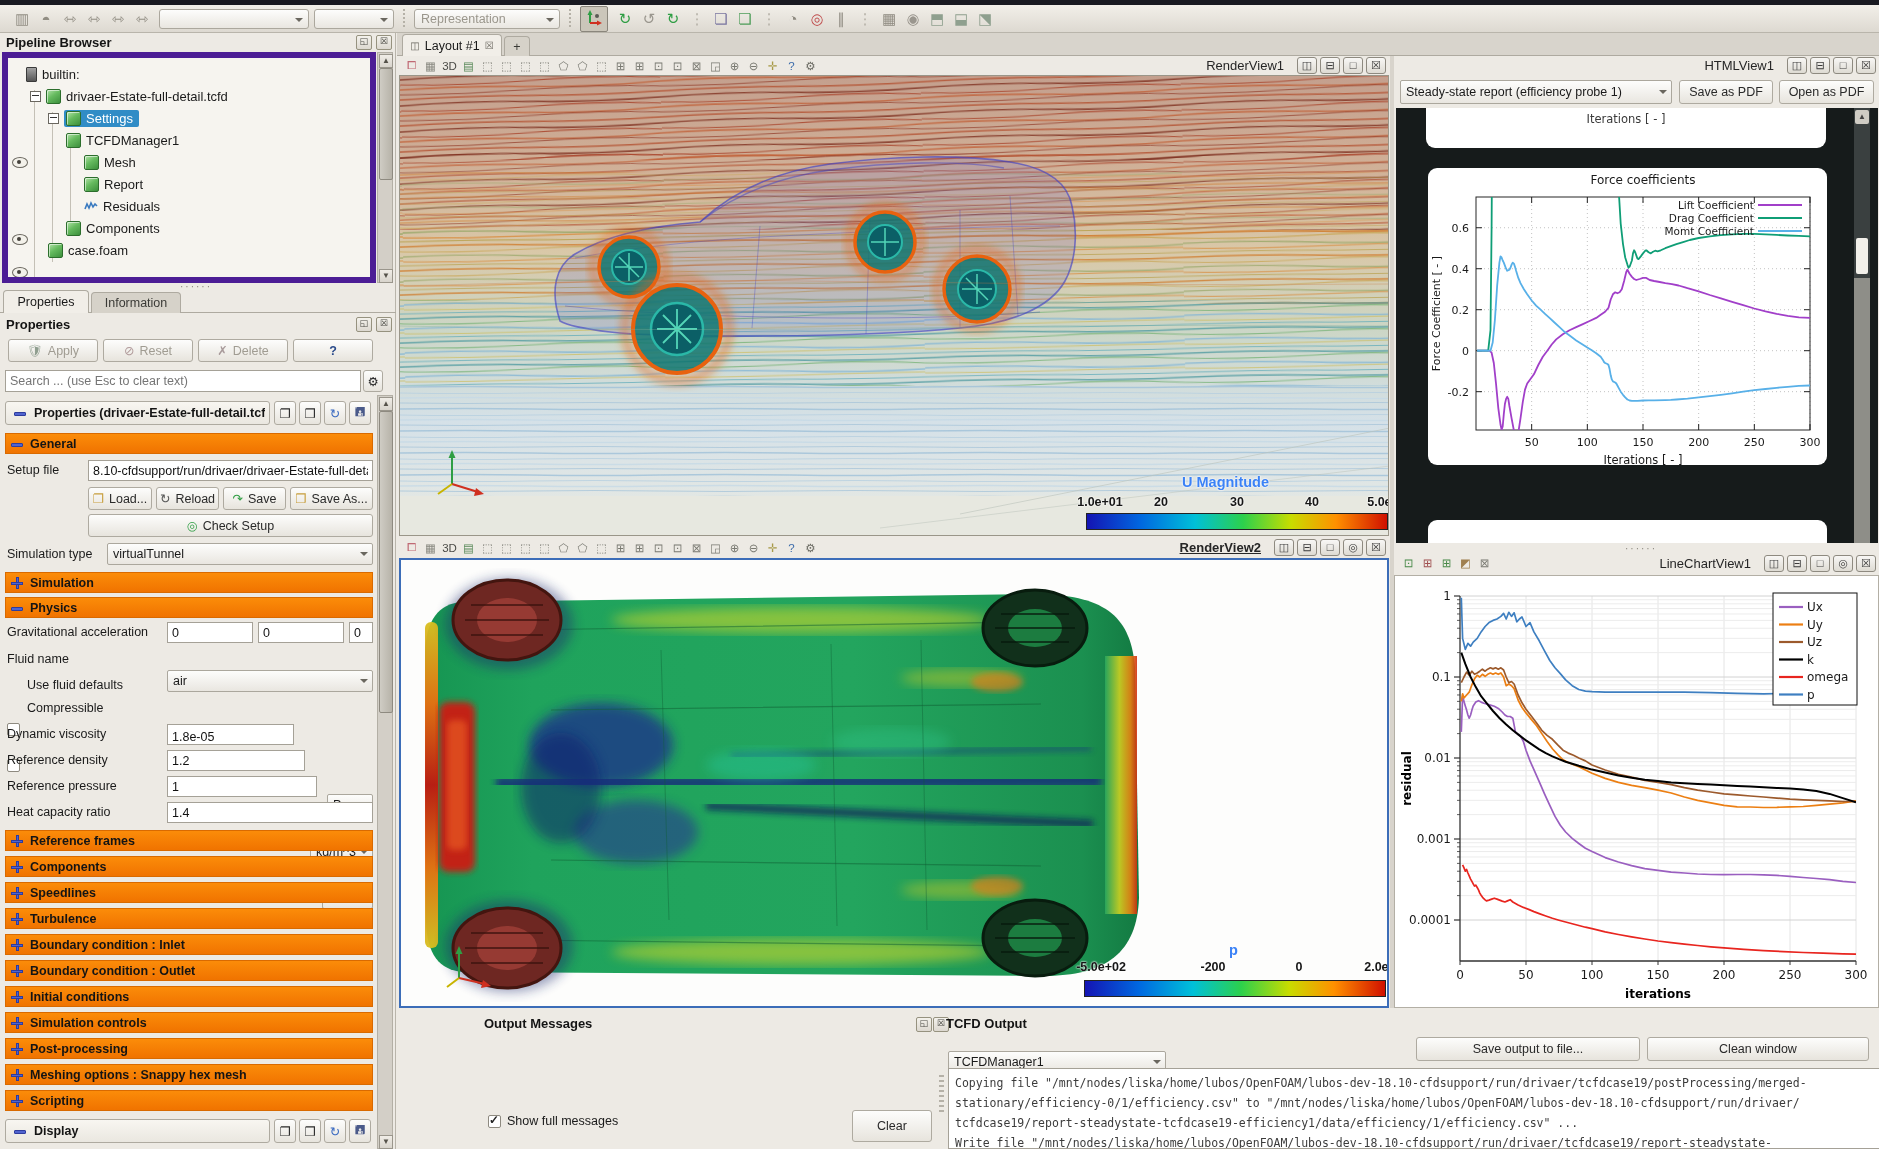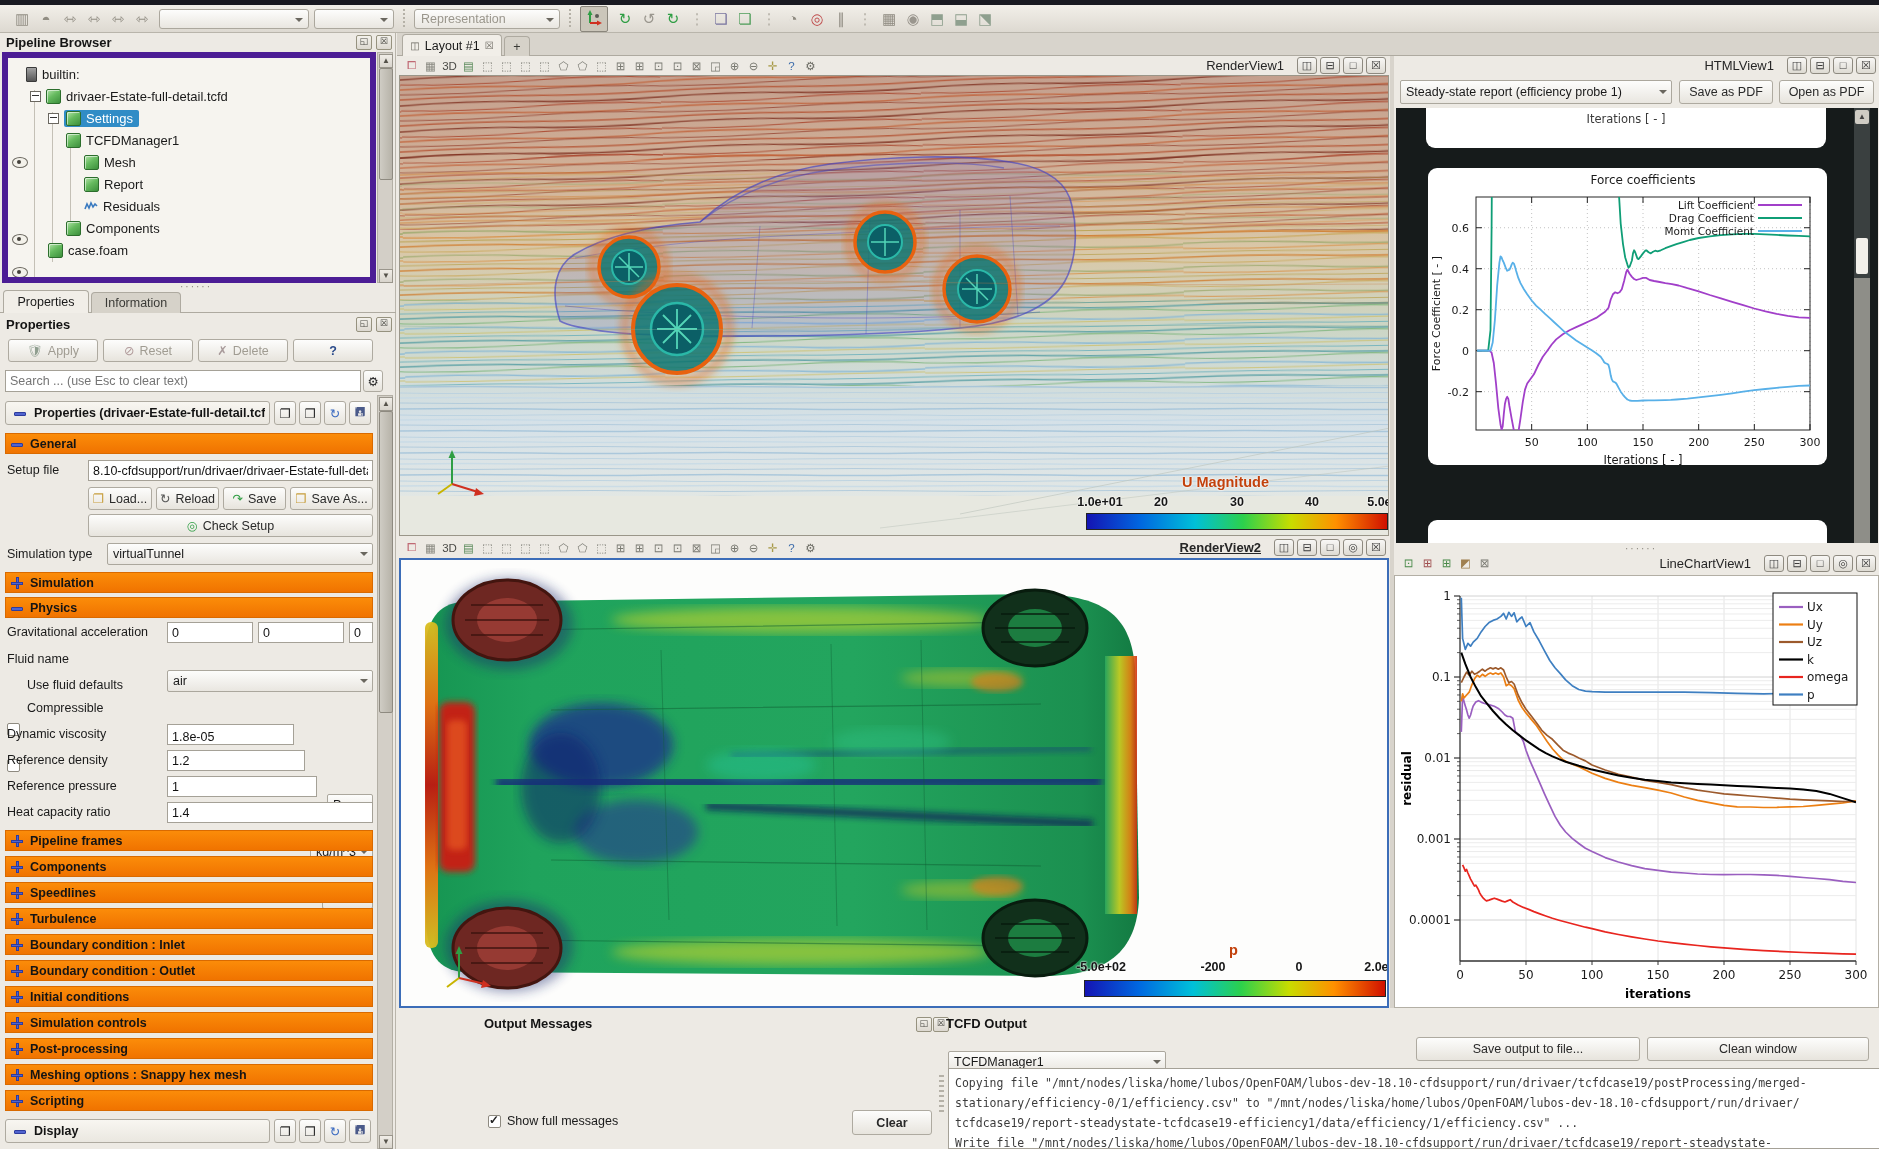--- a/index.html
+++ b/index.html
@@ -52,21 +52,21 @@
   .sbv{background:#d3cfc7;border:1px solid #b3afa5;box-sizing:border-box;}
   .sbthumb{background:linear-gradient(90deg,#cfccc4,#b7b3a9);border:1px solid #8e8a80;border-radius:2px;}
   .sbbtn{background:linear-gradient(#f0ede7,#d8d4cc);border:1px solid #9a968c;font-size:8px;line-height:12px;text-align:center;color:#55524a;}
   
   .vhdr{background:#edeae4;display:flex;align-items:center;box-sizing:border-box;}
   .vtbico{width:19px;height:16px;display:inline-flex;align-items:center;justify-content:center;font-size:11.5px;color:#76766e;flex:0 0 auto;}
   .winbtn{width:20px;height:17px;border:1px solid #8e8a80;background:linear-gradient(#f8f7f5,#dedbd3);border-radius:3px;font-size:11px;line-height:15px;text-align:center;color:#3a3a3a;box-sizing:border-box;flex:0 0 auto;margin-left:3px;}
   .vttl{font-size:13px;color:#262626;}
   
   .rview{background:#fff;border:1px solid #9a9689;box-sizing:border-box;overflow:hidden;}
-  .cbarttl{font-weight:bold;font-size:14.5px;color:#c2410c;text-shadow:0 0 2px #fff,0 0 2px #fff;}
+  .cbarttl{font-weight:bold;font-size:14.5px;color:#3b82f6;text-shadow:0 0 2px #fff,0 0 2px #fff;}
   .cbartick{font-size:12.5px;font-weight:bold;color:#161616;text-shadow:0 0 2px #fff,0 0 2px #fff;position:absolute;transform:translateX(-50%);white-space:nowrap;}
   .cbar{position:absolute;height:17px;border:1px solid #222;background:linear-gradient(90deg,#1414b4 0%,#0068e0 18%,#00c0d8 36%,#2cd04c 52%,#c8dc00 68%,#ff9000 83%,#d01000 100%);box-sizing:border-box;}
   
   #htmldark{background:#161b1b;}
   .repbox{background:#fff;border-radius:9px;position:absolute;}
   .gnutext{font-family:"DejaVu Sans",sans-serif;}
   
   .mono{font-family:"DejaVu Sans Mono","Liberation Mono",monospace;}
   .cline{font-size:11.5px;line-height:20px;color:#3c3c3c;white-space:pre;}
   
@@ -291,21 +291,21 @@
     <div class="ab dcombo" style="left:322px;top:743px;width:51px;height:21px;">
         <span>atm</span>
       </div>
     <span class="ab lbl" style="left:7px;top:772px;">Heat capacity ratio</span>
     <div class="ab inp" style="left:167px;top:769px;width:206px;height:21px;">
         <span>1.4</span>
       </div>
 
     <div class="ab osec" style="left:5px;top:797px;width:368px;height:21px;">
         <span class="pluso"></span>
-        <span>Pipeline frames</span>
+        <span>Reference frames</span>
       </div>
     <div class="ab osec" style="left:5px;top:823px;width:368px;height:21px;">
         <span class="pluso"></span>
         <span>Components</span>
       </div>
     <div class="ab osec" style="left:5px;top:849px;width:368px;height:21px;">
         <span class="pluso"></span>
         <span>Speedlines</span>
       </div>
     <div class="ab osec" style="left:5px;top:875px;width:368px;height:21px;">
@@ -900,21 +900,21 @@
       </svg>
   </div>
 
   <div class="ab" style="left:397px;top:1010px;width:1482px;height:139px;background:#edeae4;">
 
     <span class="dockttl ab" style="left:87px;top:6px;">Output Messages</span>
     <span class="dkico ab" style="left:519px;top:7px;">◱</span>
     <span class="dkico ab" style="left:536px;top:7px;">☒</span>
     <div class="ab cb ck" style="left:91px;top:105px;"></div>
     <span class="ab lbl" style="left:110px;top:104px;">Show full messages</span>
-    <div class="ab btn" style="left:455px;top:100px;width:80px;height:25px;font-weight:bold;">
+    <div class="ab btn" style="left:455px;top:100px;width:80px;height:32px;">
         <span>Clear</span>
       </div>
     <div class="ab" style="left:542px;top:65px;width:5px;height:40px;background:repeating-linear-gradient(#b5b1a7 0 2px,transparent 2px 5px);"></div>
 
     <span class="dockttl ab" style="left:549px;top:6px;">TCFD Output</span>
     <div class="ab dcombo" style="left:551px;top:28px;width:218px;height:22px;">
         <span>TCFDManager1</span>
       </div>
     <div class="ab dcombo" style="left:786px;top:28px;width:225px;height:22px;">
         <span>CFD Processor output</span>

